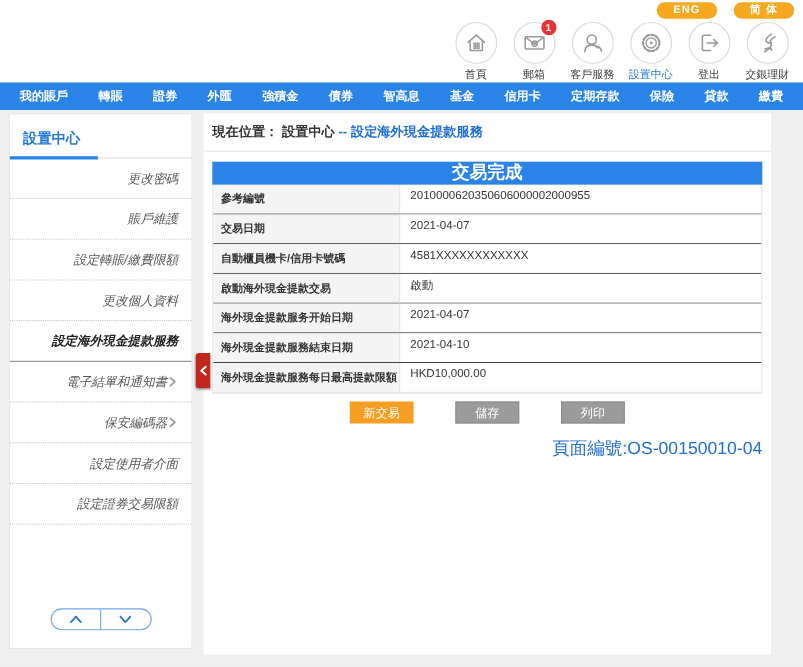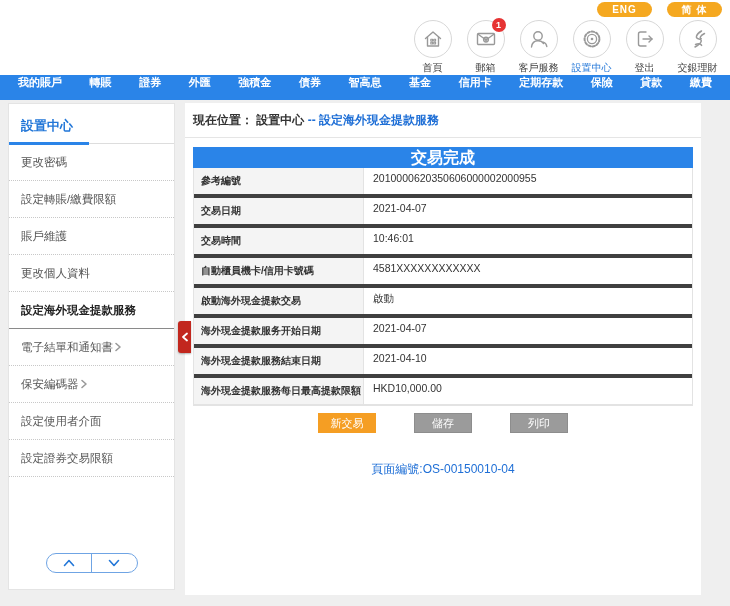--- a/index.html
+++ b/index.html
@@ -18,63 +18,63 @@
              display:flex; align-items:center; justify-content:center; background:#fff; }
   .qicon { width:24px; height:24px; display:block; }
   .qicon svg { width:24px; height:24px; display:block; }
   .qbadge { position:absolute; top:-3px; right:-2px; min-width:14px; height:14px; background:#E63333;
             color:#fff; font-size:9px; font-weight:bold; border-radius:50%; text-align:center; line-height:14px; }
   .qlabel { margin-top:3px; font-size:10px; color:#3c3c3c; white-space:nowrap; }
   .qitem.active .qlabel { color:#2377D8; }
 
   
   .mainnav { position:absolute; left:0; top:75px; width:730px; height:25px; background:#2A84E8;
-             display:flex; justify-content:space-between; padding:0 18px; }
+             display:flex; align-items:center; justify-content:space-between; padding:0 18px; }
   .nav-item { color:#fff; font-size:11px; font-weight:bold; white-space:nowrap; cursor:pointer; }
 
   
   .sidebar { position:absolute; left:8px; top:103px; width:167px; height:487px; background:#fff;
              border:1px solid #e4e4e4; }
   .sb-title { position:relative; padding:13px 12px 8px 12px; font-size:13px; font-weight:bold; color:#2377D8;
               border-bottom:1px solid #ddd; }
   .sb-title::after { content:""; position:absolute; left:0; bottom:-2px; width:80px; height:3px; background:#2A84E8; }
-  .sb-item { position:relative; height:37px; display:flex; align-items:center; justify-content:flex-start;
-             padding:0 12px; font-size:11.5px; color:#555; border-bottom:1px dotted #c8c8c8; cursor:pointer; }
+  .sb-item { position:relative; height:37px; display:flex; align-items:center; justify-content:flex-end;
+             padding:0 12px; font-size:11.5px; color:#555; border-bottom:1px dotted #c8c8c8; cursor:pointer;font-style:italic; }
   .sb-item.active { font-weight:bold; color:#222; border-bottom:1px solid #8a8a8a; }
   .sb-chevron svg { width:10px; height:10px; display:block; }
   .pager { position:absolute; bottom:16px; left:50%; transform:translateX(-50%); width:92px; height:20px;
            border:1px solid #6FA4E4; border-radius:10px; display:flex; overflow:hidden; background:#fff; }
   .pager-half { flex:1; display:flex; align-items:center; justify-content:center; cursor:pointer; background:transparent; border:none; }
   .pager-half:first-child { border-right:1px solid #6FA4E4; }
   .pager-half svg { width:14px; height:10px; display:block; }
 
   
   .content { position:absolute; left:185px; top:103px; width:516px; height:492px; background:#fff; }
   .breadcrumb { padding:9px 8px 8px 8px; font-size:12px; font-weight:bold; color:#333;
                 border-bottom:1px solid #e5e5e5; }
   .breadcrumb .bc-link { color:#1F6FD6; cursor:pointer; }
   .bc-sep { color:#1F6FD6; }
 
   .result-box { margin:9px 8px 0 8px; }
   .result-header { height:21px; background:#2A84E8; color:#fff; font-size:16px; font-weight:bold;
                    text-align:center; line-height:21px; }
   .ttable { border:1px solid #e3e3e3; border-top:none; }
-  .trow { display:flex; border-bottom:4px solid #404040; }
+  .trow { display:flex; border-bottom:1px solid #404040; }
   .trow:last-child { border-bottom:1px solid #e3e3e3; }
   .tlabel { width:170px; background:#f4f4f4; border-right:1px solid #e3e3e3; padding:6px 7px;
             font-size:10px; font-weight:bold; color:#333; white-space:nowrap; }
   .tvalue { flex:1; padding:4px 9px; font-size:10.5px; color:#333; background:#fff; white-space:nowrap; }
 
   .btn-row { display:flex; justify-content:center; gap:38px; margin-top:7px; }
   .btn { min-width:58px; height:20px; font-size:11px; color:#fff; border:none; cursor:pointer;
          padding:0 10px; font-family:inherit; }
   .btn.primary { background:#F59E23; }
   .btn.secondary { background:#9B9B9B; border:1px solid #8d8d8d; }
 
-  .page-number { margin-top:28px; text-align:center; font-size:12px; color:#1F6FD6; }
+  .page-number { margin-top:13px; text-align:right; font-size:16px; color:#1F6FD6; }
 
   
   .collapse-tab { position:absolute; left:178px; top:321px; width:13px; height:32px; background:#C2271E;
                   border-radius:3px 0 0 3px; display:flex; align-items:center; justify-content:center; cursor:pointer;
                   box-shadow:0 1px 2px rgba(0,0,0,0.3); }
   .collapse-tab svg { width:8px; height:10px; display:block; }
 </style>
 </head>
 <body>
 
@@ -184,25 +184,25 @@
       <span class="nav-item">繳費</span>
   </div>
 
   <div class="sidebar">
     <div class="sb-title">設置中心</div>
     <div class="sb-item">
         <span>更改密碼</span>
 
       </div>
       <div class="sb-item">
+        <span>賬戶維護</span>
+
+      </div>
+      <div class="sb-item">
         <span>設定轉賬/繳費限額</span>
-
-      </div>
-      <div class="sb-item">
-        <span>賬戶維護</span>
 
       </div>
       <div class="sb-item">
         <span>更改個人資料</span>
 
       </div>
       <div class="sb-item active">
         <span>設定海外現金提款服務</span>
 
       </div>
@@ -257,24 +257,20 @@
       <div class="ttable">
         <div class="trow">
             <div class="tlabel">參考編號</div>
             <div class="tvalue">2010000620350606000002000955</div>
           </div>
           <div class="trow">
             <div class="tlabel">交易日期</div>
             <div class="tvalue">2021-04-07</div>
           </div>
           <div class="trow">
-            <div class="tlabel">交易時間</div>
-            <div class="tvalue">10:46:01</div>
-          </div>
-          <div class="trow">
             <div class="tlabel">自動櫃員機卡/信用卡號碼</div>
             <div class="tvalue">4581XXXXXXXXXXXX</div>
           </div>
           <div class="trow">
             <div class="tlabel">啟動海外現金提款交易</div>
             <div class="tvalue">啟動</div>
           </div>
           <div class="trow">
             <div class="tlabel">海外現金提款服务开始日期</div>
             <div class="tvalue">2021-04-07</div>

